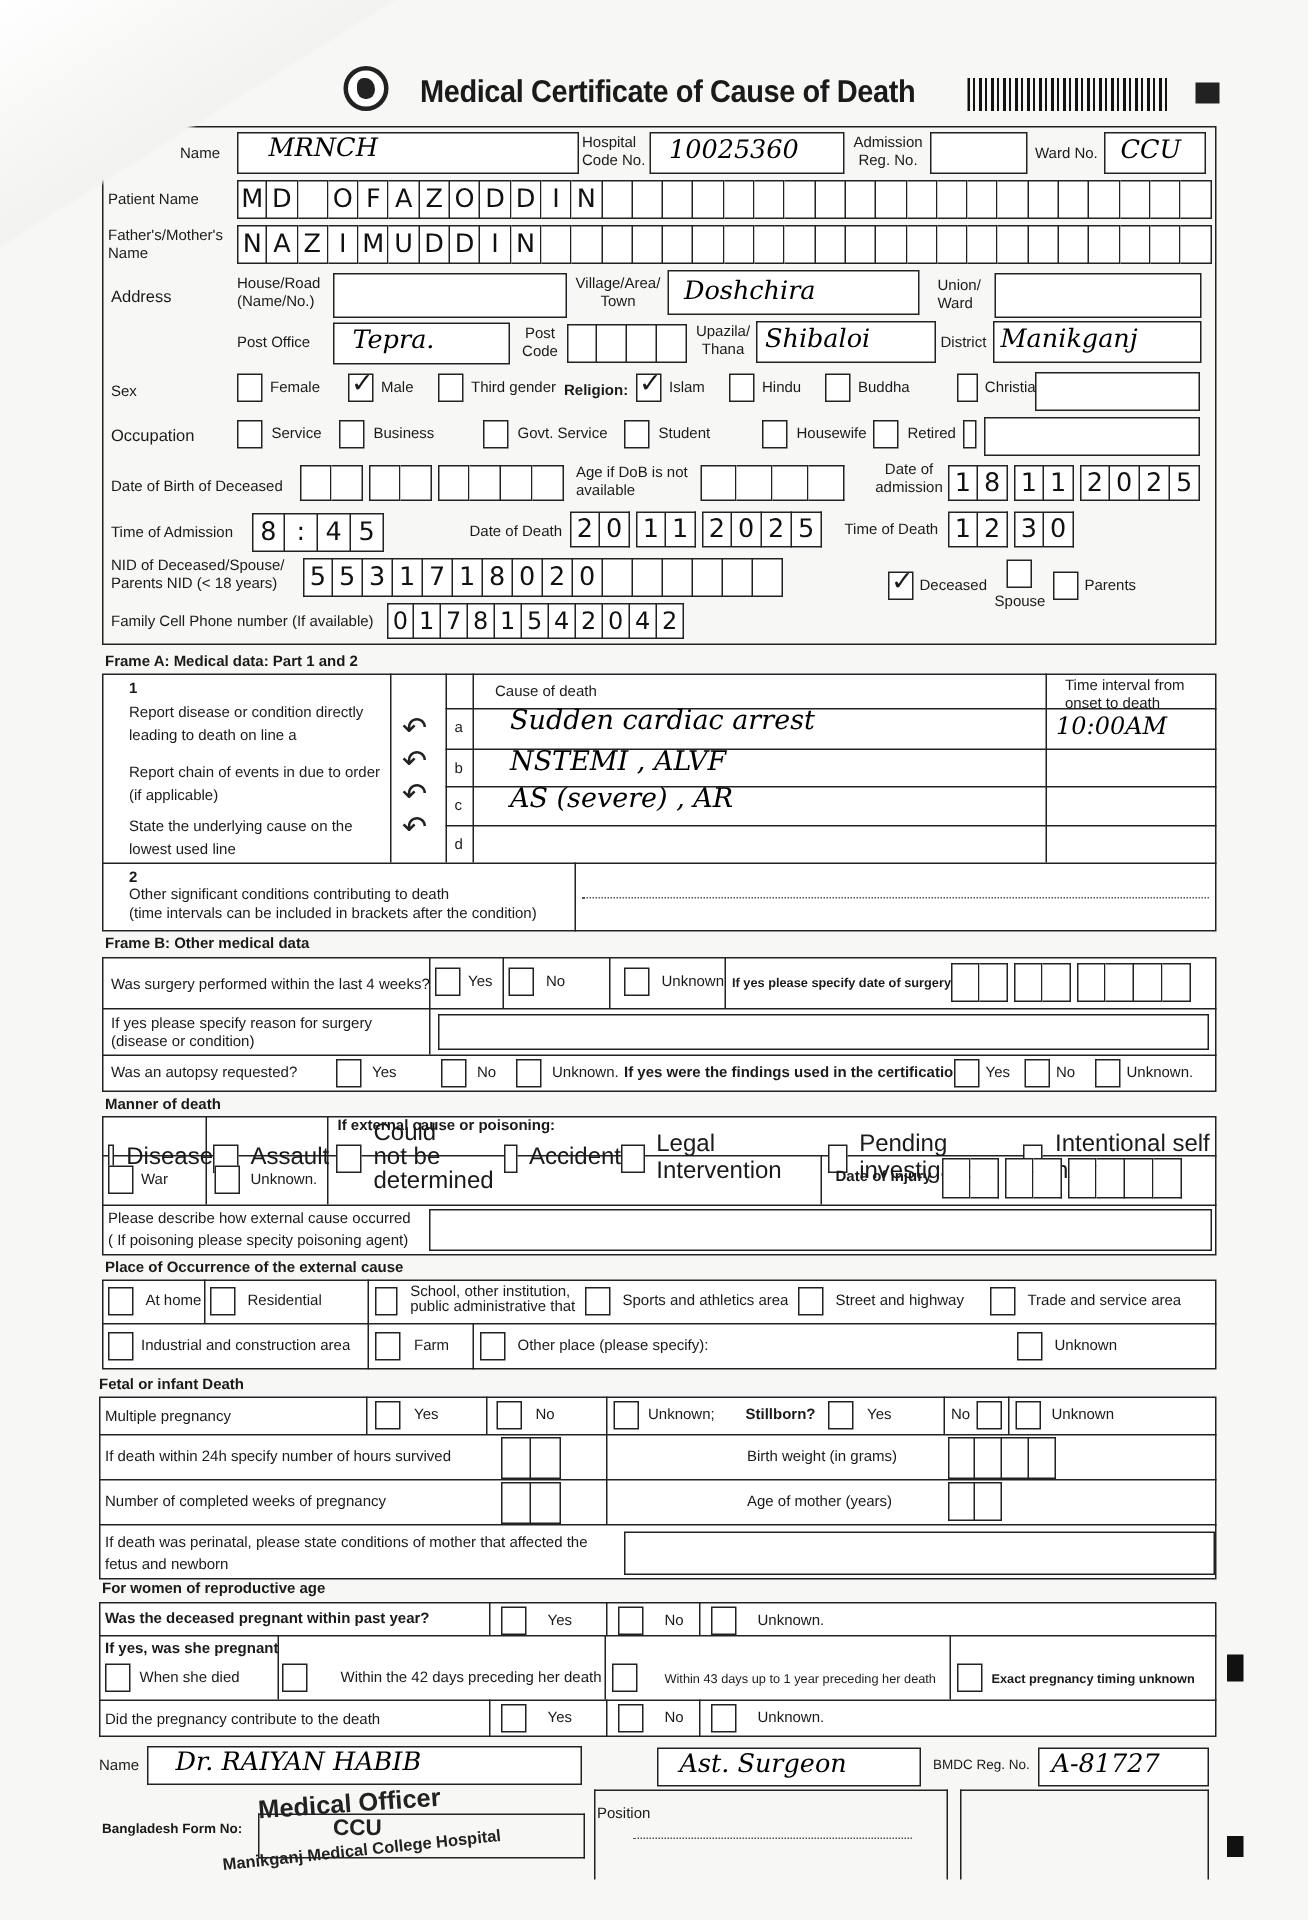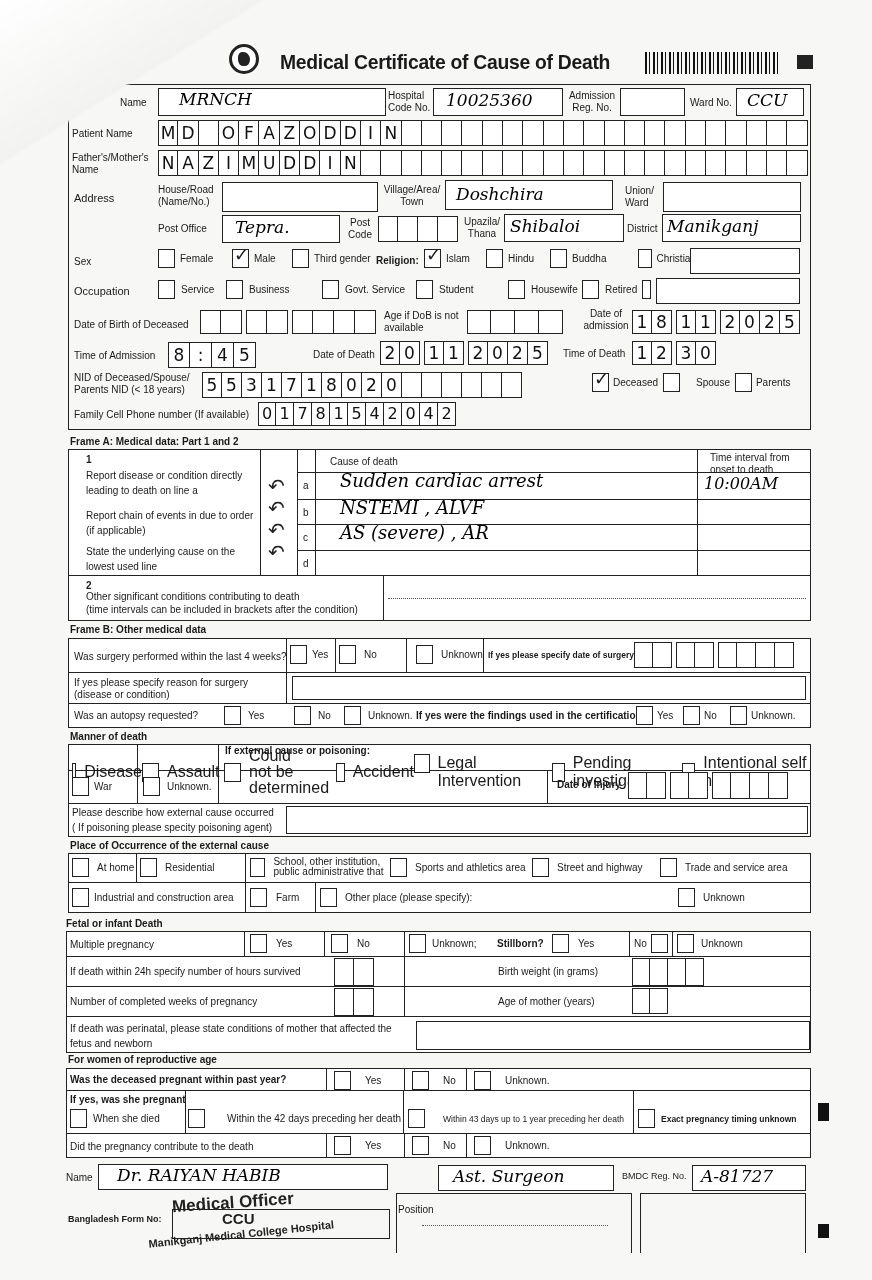--- a/index.html
+++ b/index.html
@@ -306,21 +306,21 @@
     <span style="width: 20px; height: 26px; font-size: 17px; line-height: 24px;"></span>
     <span style="width: 20px; height: 26px; font-size: 17px; line-height: 24px;"></span>
   </div>
 <div class="abs" id="nidown" style="left:592px;top:373px;display:flex;align-items:center;gap:5px;font-size:10px">
     <span style="display: inline-flex; align-items: center; gap: 4px;">
       <span class="cb" style="position: relative;">
         <span style="position: absolute; left: 1px; top: -6px; font-size: 18px;">✓</span>
       </span>
       <span>Deceased</span>
     </span>
-    <span style="display: inline-flex; align-items: center; gap: 16px;">
+    <span style="display: inline-flex; align-items: center; gap: 4px; flex-direction: column;">
       <span class="cb" style="position: relative;"></span>
       <span>Spouse</span>
     </span>
     <span style="display: inline-flex; align-items: center; gap: 4px;">
       <span class="cb" style="position: relative;"></span>
       <span>Parents</span>
     </span>
   </div>
 
 <div class="abs lbl" style="left:74px;top:409px">Family Cell Phone number (If available)</div>
@@ -465,21 +465,21 @@
       <span>Assault</span>
     </span>
     <span style="display: inline-flex; align-items: center; gap: 8px; width: 112px;">
       <span class="cb" style="position: relative;"></span>
       <span style="white-space: normal; width: 64px; line-height: 1;">Could not be determined</span>
     </span>
     <span style="display: inline-flex; align-items: center; gap: 8px; width: 78px;">
       <span class="cb" style="position: relative;"></span>
       <span>Accident</span>
     </span>
-    <span style="display: inline-flex; align-items: flex-start; gap: 8px; width: 138px;">
+    <span style="display: inline-flex; align-items: center; gap: 8px; width: 138px;">
       <span class="cb" style="position: relative;"></span>
       <span>Legal Intervention</span>
     </span>
     <span style="display: inline-flex; align-items: center; gap: 8px; width: 130px;">
       <span class="cb" style="position: relative;"></span>
       <span>Pending investigation</span>
     </span>
     <span style="display: inline-flex; align-items: center; gap: 8px; width: 130px;">
       <span class="cb" style="position: relative;"></span>
       <span>Intentional self harm</span>

